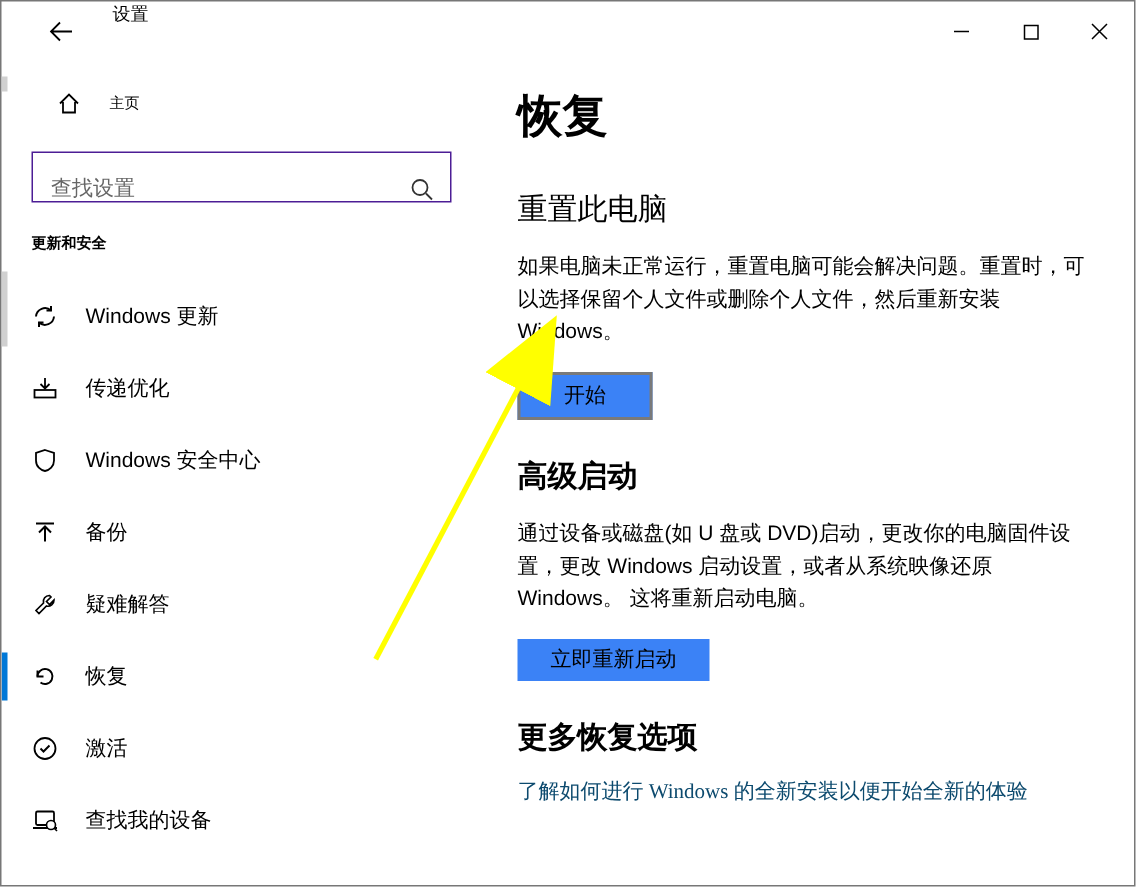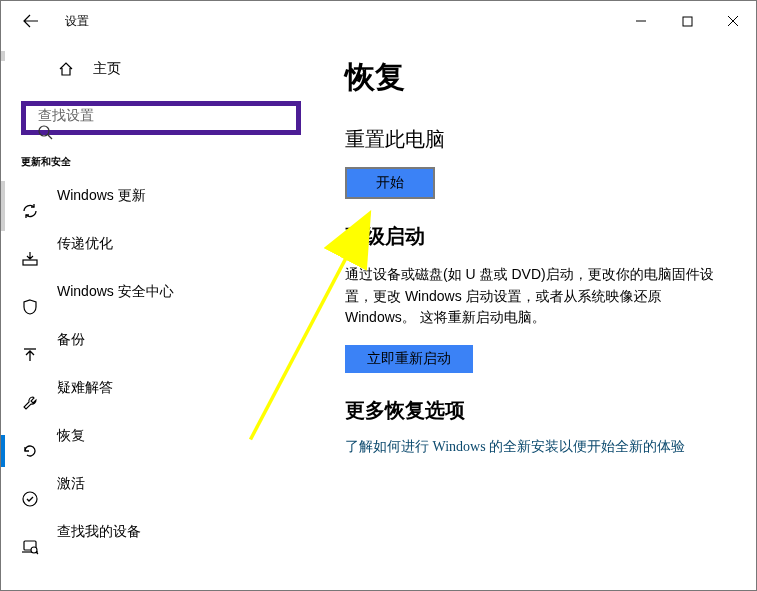--- a/index.html
+++ b/index.html
@@ -13,22 +13,21 @@
     background: #fff;
     position: relative;
     overflow: hidden;
     border: 1px solid #777;
   }
 
   
   .titlebar {
     height: 40px;
     display: flex;
-    align-items: center;
-    padding-left: 10px;
+    padding-left: 20px;
   }
   .titlebar .back-btn {
     width: 40px;
     height: 40px;
     display: flex;
     align-items: center;
     justify-content: center;
     font-size: 16px;
   }
   .titlebar .title {
@@ -56,36 +55,34 @@
   .sidebar {
     width: 320px;
     padding: 10px 0 0 0;
     overflow: hidden;
   }
 
   .home-row {
     display: flex;
     align-items: center;
     height: 36px;
-    padding-left: 16px;
+    padding-left: 36px;
     gap: 18px;
-    font-size: 14px;
-    margin-left: 40px;
+    font-size: 10px;
   }
   .home-row .ico { width: 18px; display:flex; align-items:center; justify-content:center;}
 
   .search-box {
     margin: 14px 20px 14px 20px;
     height: 34px;
-    border: 5px solid #4c1d95;
-    display: flex;
-    align-items: flex-start;
+    border: 1px solid #4c1d95;
+    display: flex;
+    align-items: flex-end;
     padding: 0 10px;
     color: #666;
-    flex-direction: column;
   }
   .search-input {
     border: none;
     outline: none;
     flex: 1;
     font-size: 14px;
     font-family: inherit;
     color: #000;
     background: transparent;
   }
@@ -93,20 +90,21 @@
   .search-icon { width: 18px; display:flex; align-items:center; justify-content:center;}
 
   .category-header {
     font-weight: 700;
     font-size: 10px;
     padding: 6px 20px 18px 20px;
   }
 
   .nav-item {
     display: flex;
+    align-items: center;
     height: 48px;
     padding-left: 20px;
     gap: 18px;
     font-size: 14px;
     position: relative;
   }
   .nav-item .ico { width: 18px; display:flex; align-items:center; justify-content:center;}
   .nav-item.selected-indicator::before {
     content: "";
     position: absolute;
@@ -312,20 +310,21 @@
       </span>
       <span>查找我的设备</span>
     </div>
 
   </div>
 
   <div class="main">
     <h1 class="page-title">恢复</h1>
 
     <h2 class="section-title">重置此电脑</h2>
+    <p class="body-text">如果电脑未正常运行，重置电脑可能会解决问题。重置时，可以选择保留个人文件或删除个人文件，然后重新安装 Windows。</p>
     <button class="btn">开始</button>
 
     <h2 class="section-subtitle">高级启动</h2>
     <p class="body-text">通过设备或磁盘(如 U 盘或 DVD)启动，更改你的电脑固件设置，更改 Windows 启动设置，或者从系统映像还原 Windows。 这将重新启动电脑。</p>
     <button class="btn plain">立即重新启动</button>
 
     <h2 class="section-subtitle">更多恢复选项</h2>
     <span class="link">了解如何进行 Windows 的全新安装以便开始全新的体验</span>
   </div>
 

